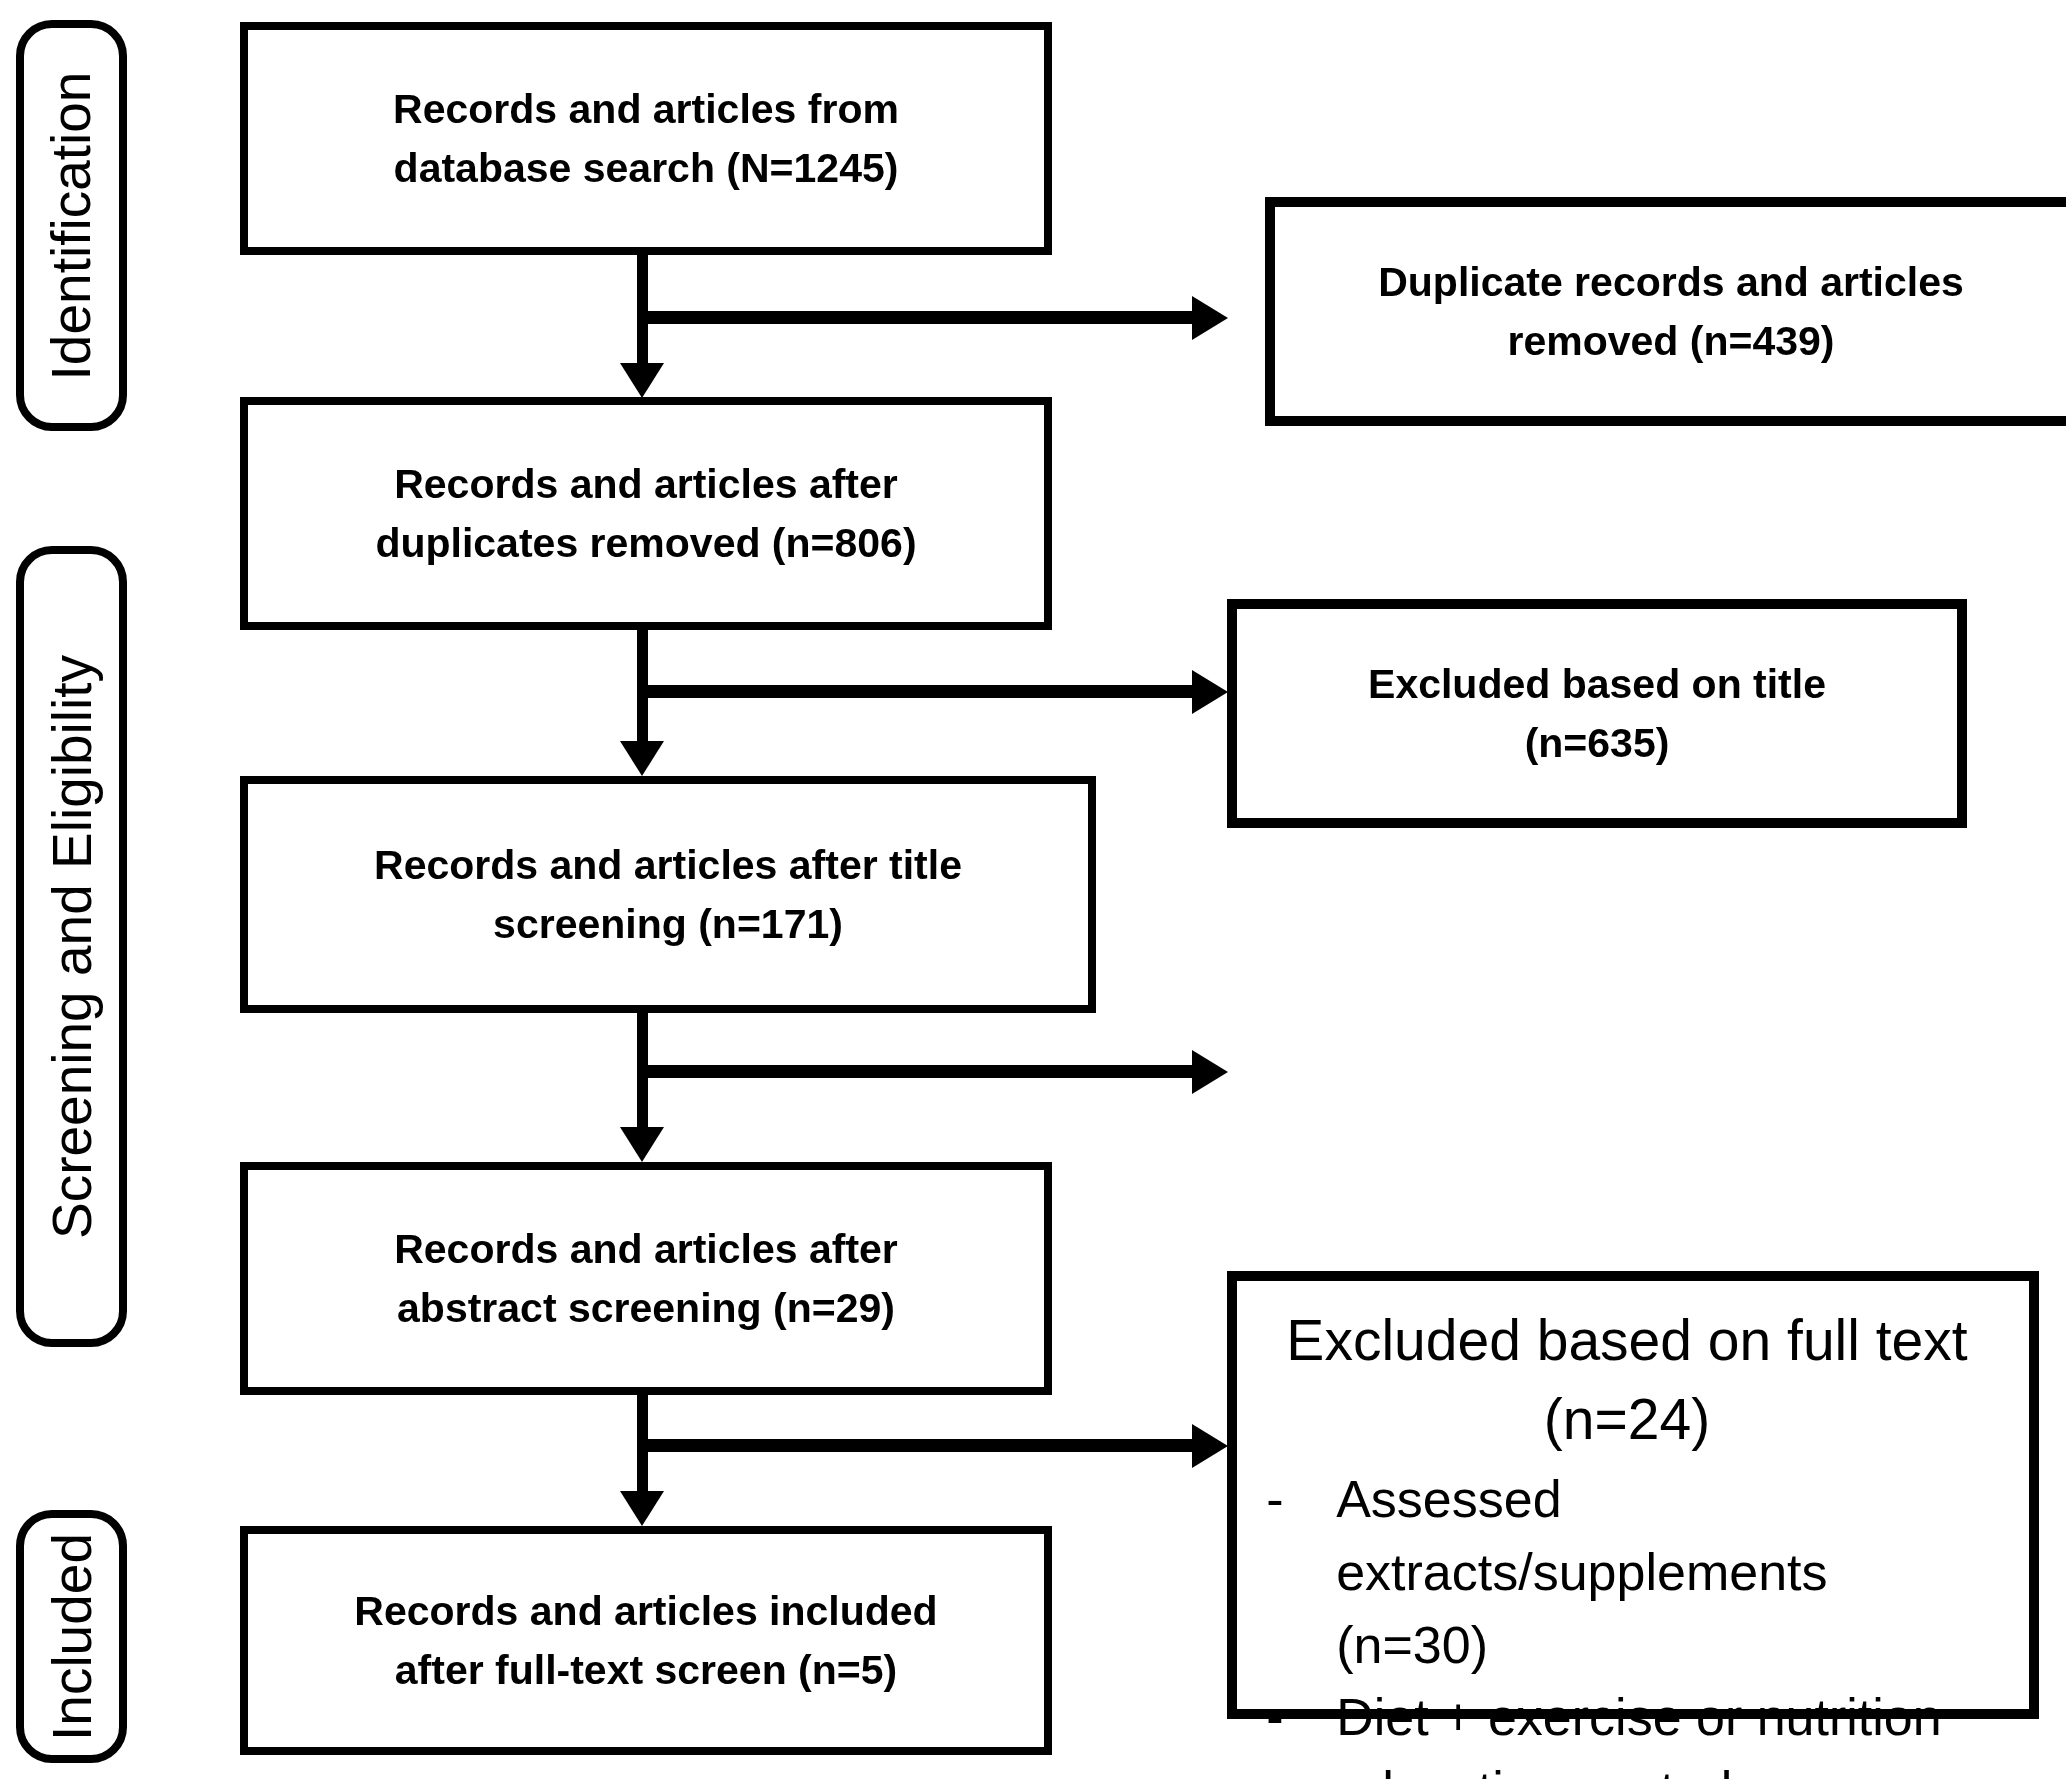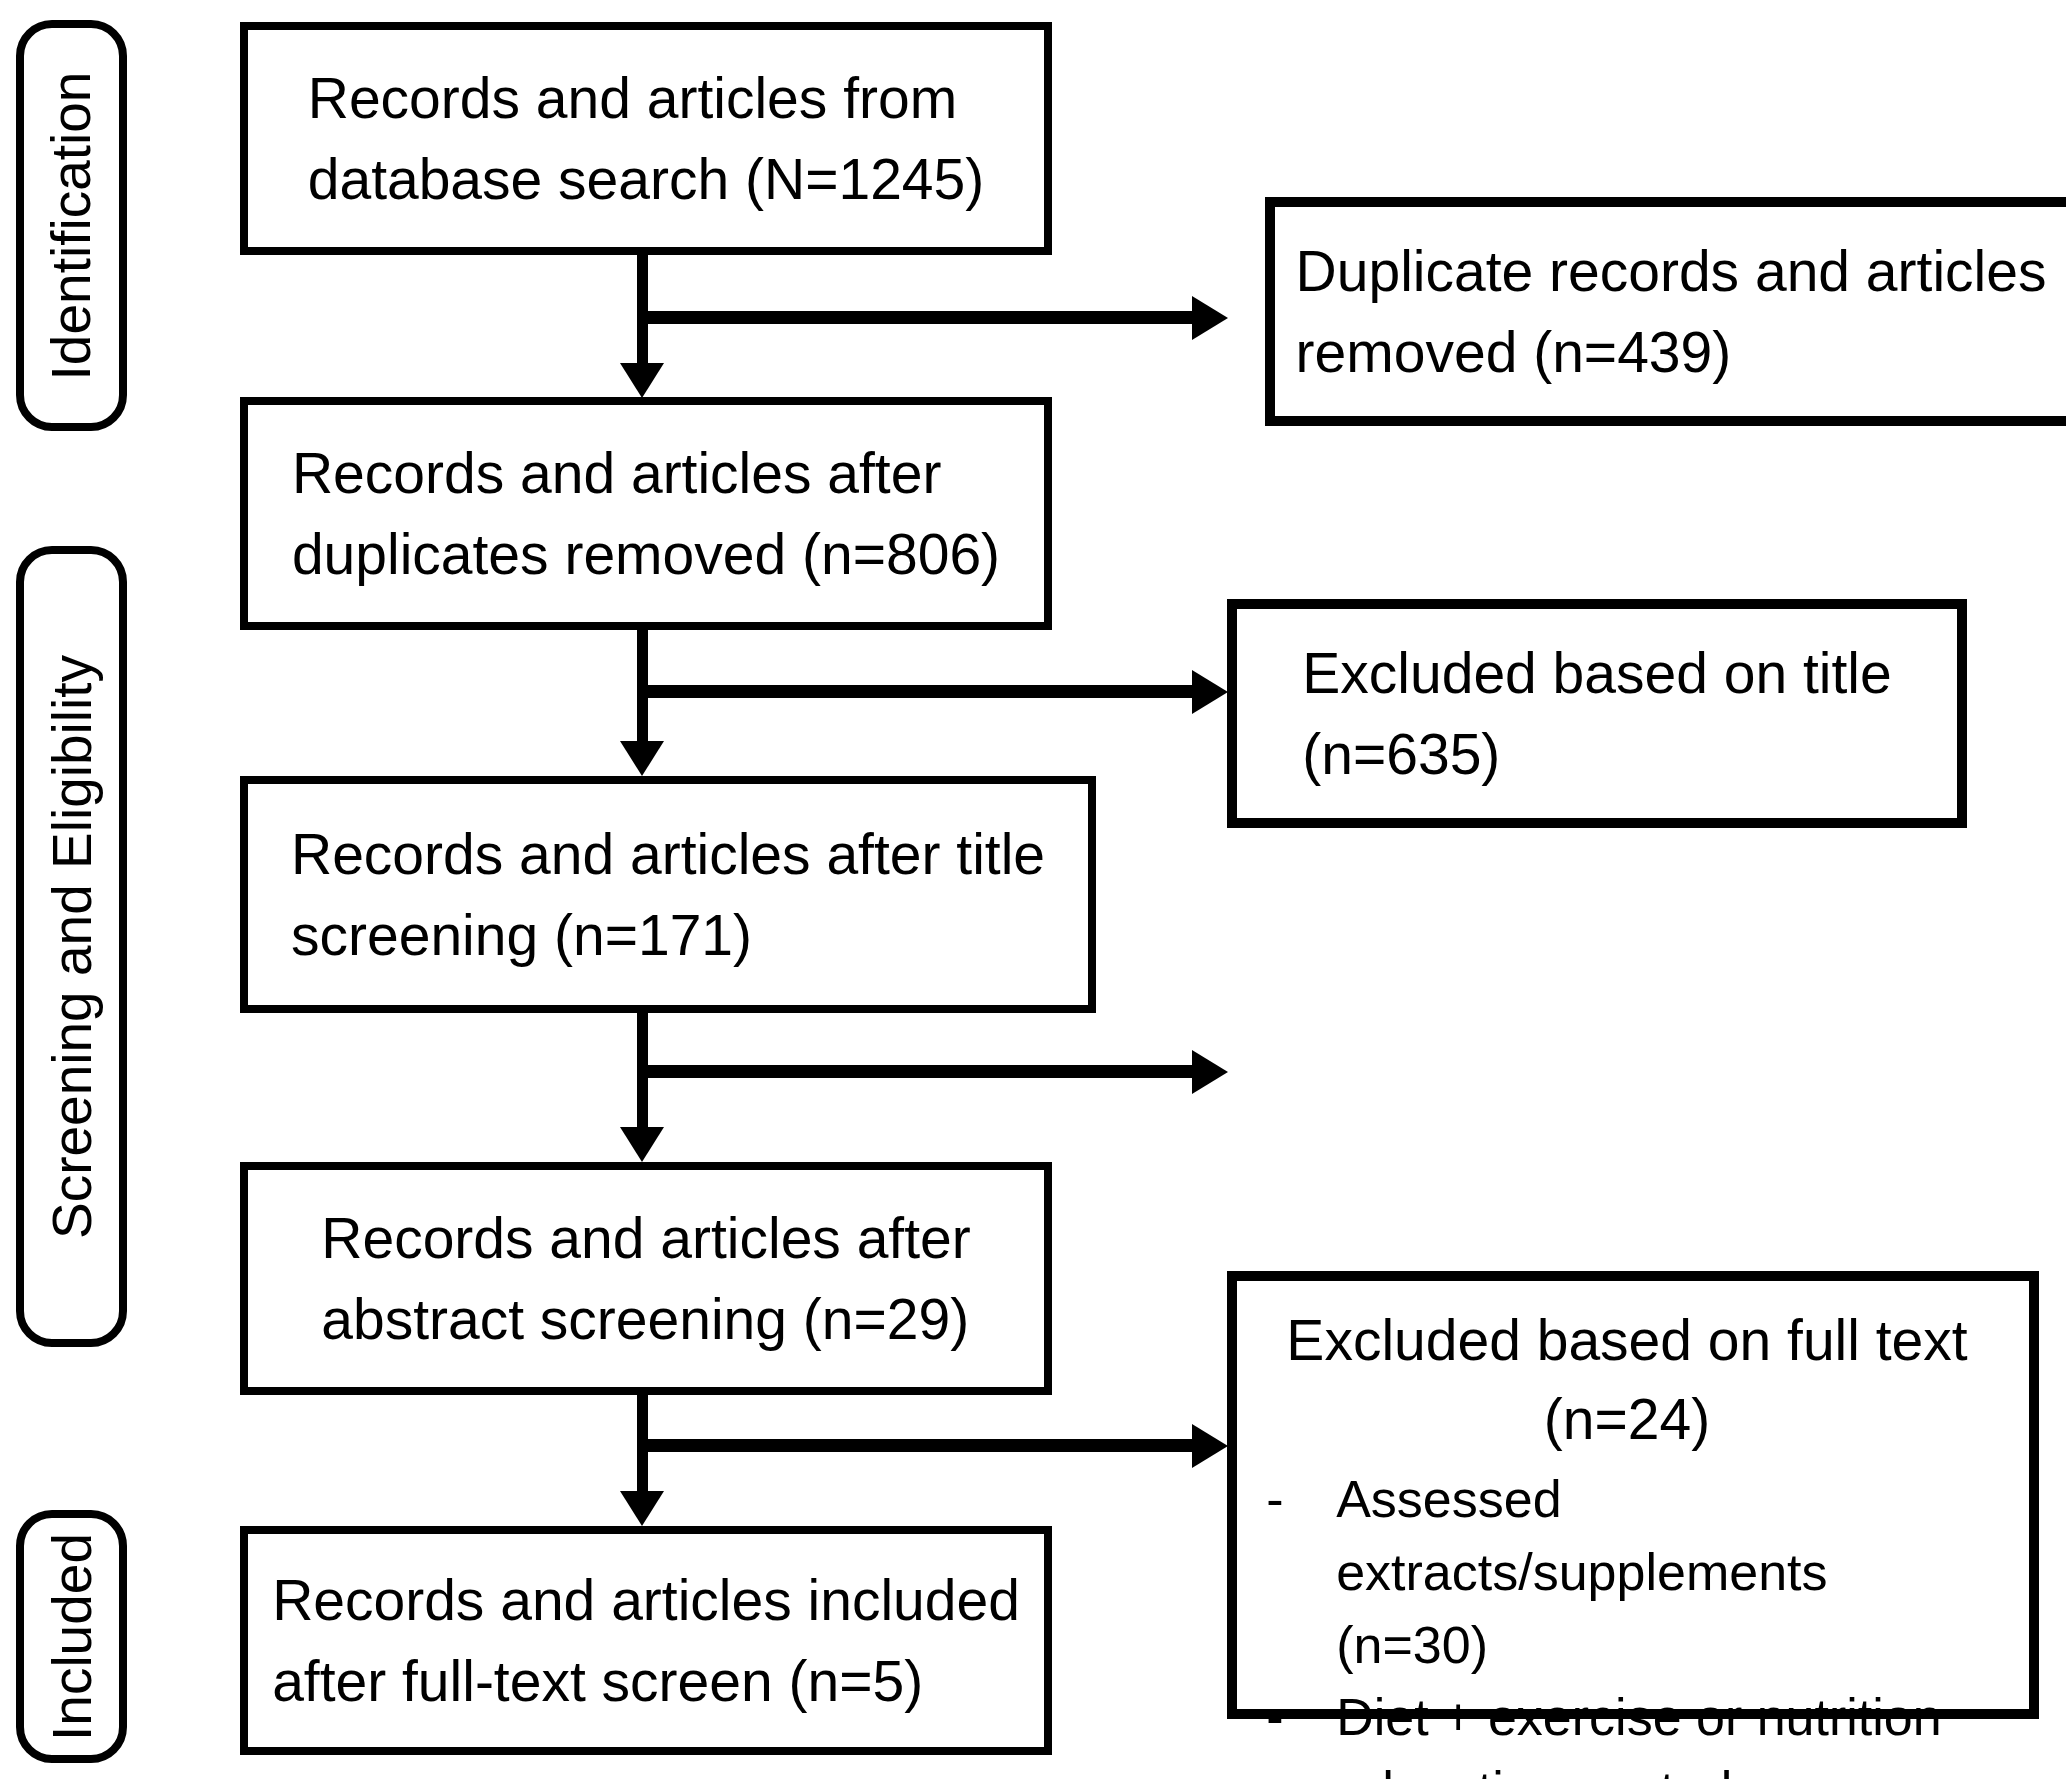--- a/index.html
+++ b/index.html
@@ -18,23 +18,24 @@
     box-sizing: border-box;
     border: 8.7px solid #000;
     background: #fff;
     display: flex;
     align-items: center;
     justify-content: center;
   }
   .box.side { border-width: 10.2px; }
   .box .txt {
     white-space: pre-line;
-    text-align: left;
-    font-size: 57px;
+    text-align: center;
+    font-size: 41px;
     line-height: 1.42;
+    font-weight: bold;
   }
   
   .box.side-list {
     flex-direction: column;
     align-items: stretch;
     justify-content: flex-start;
     padding: 20.4px 31px 14.6px 19px;
   }
   .side-list .title {
     white-space: pre-line;

